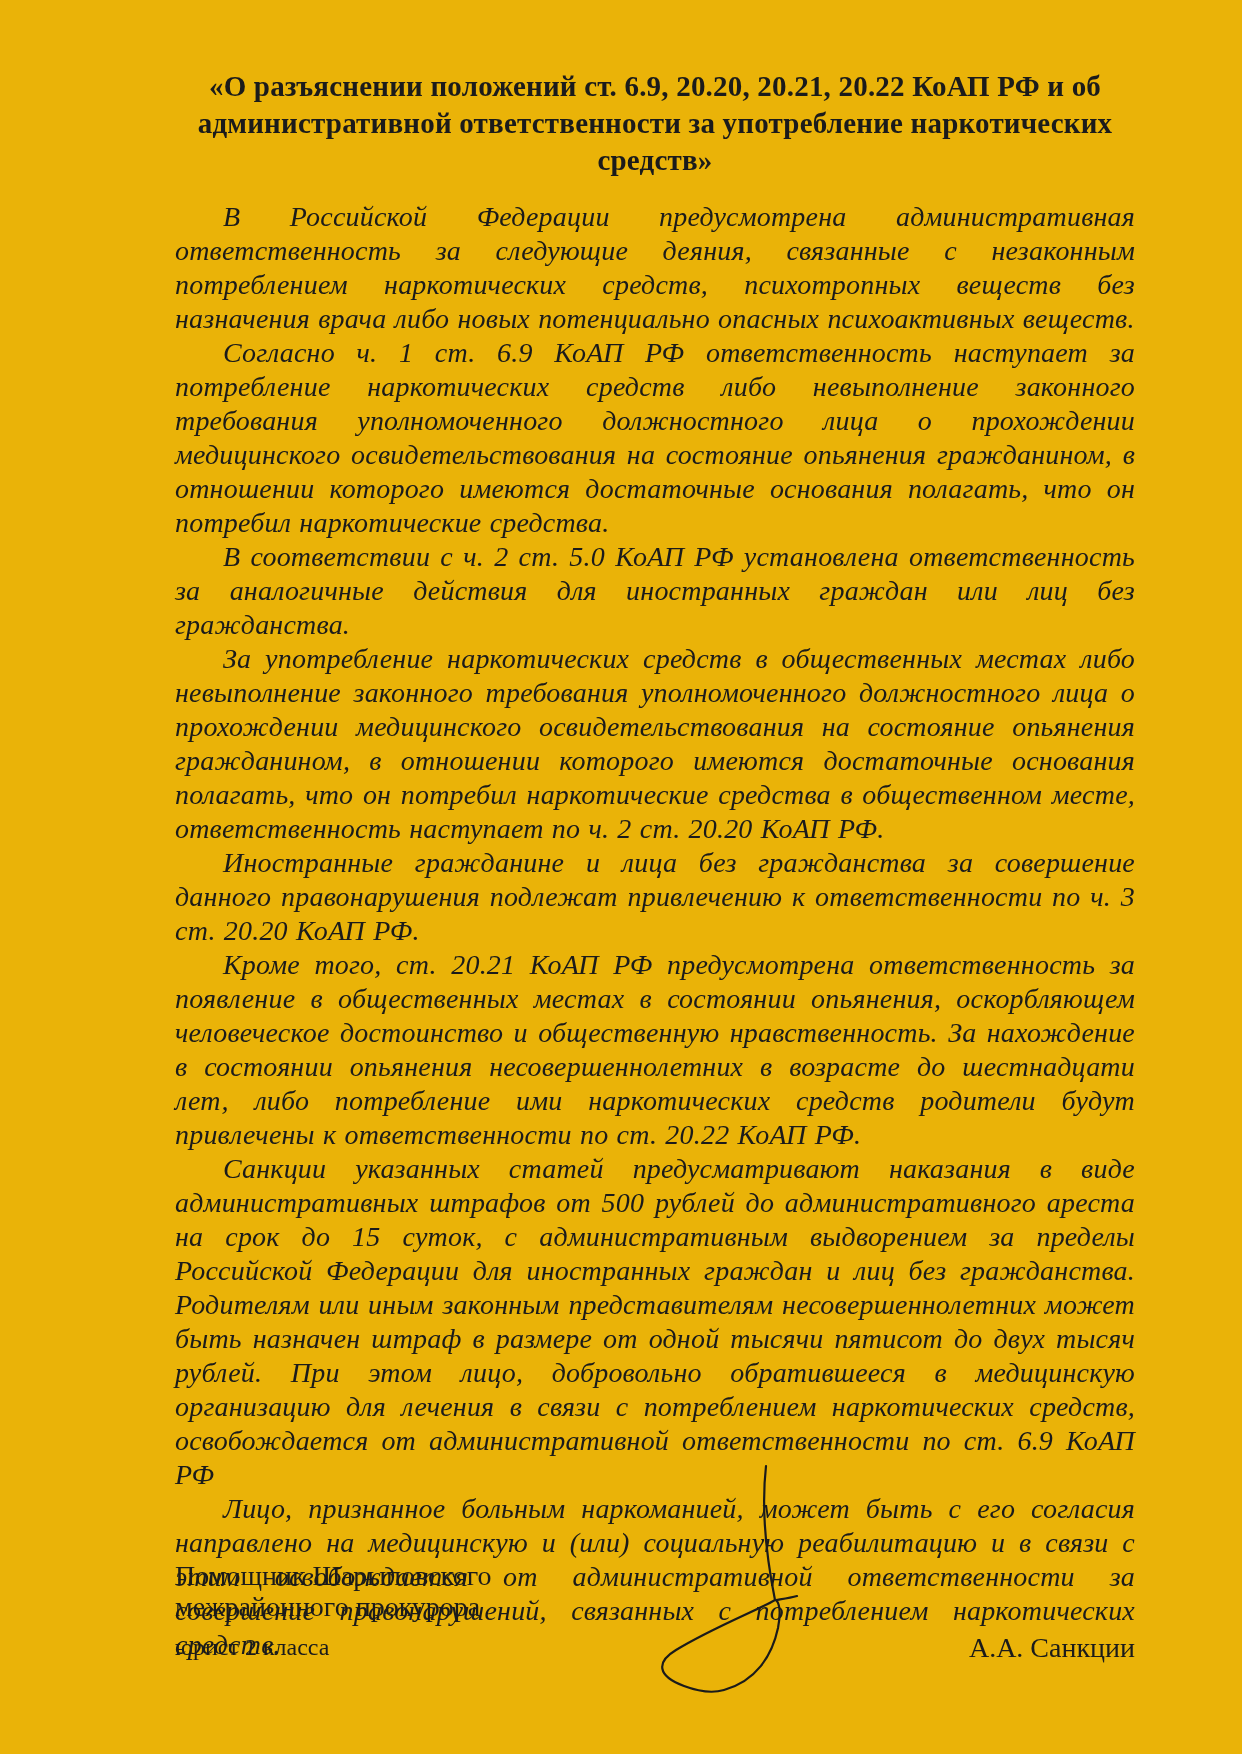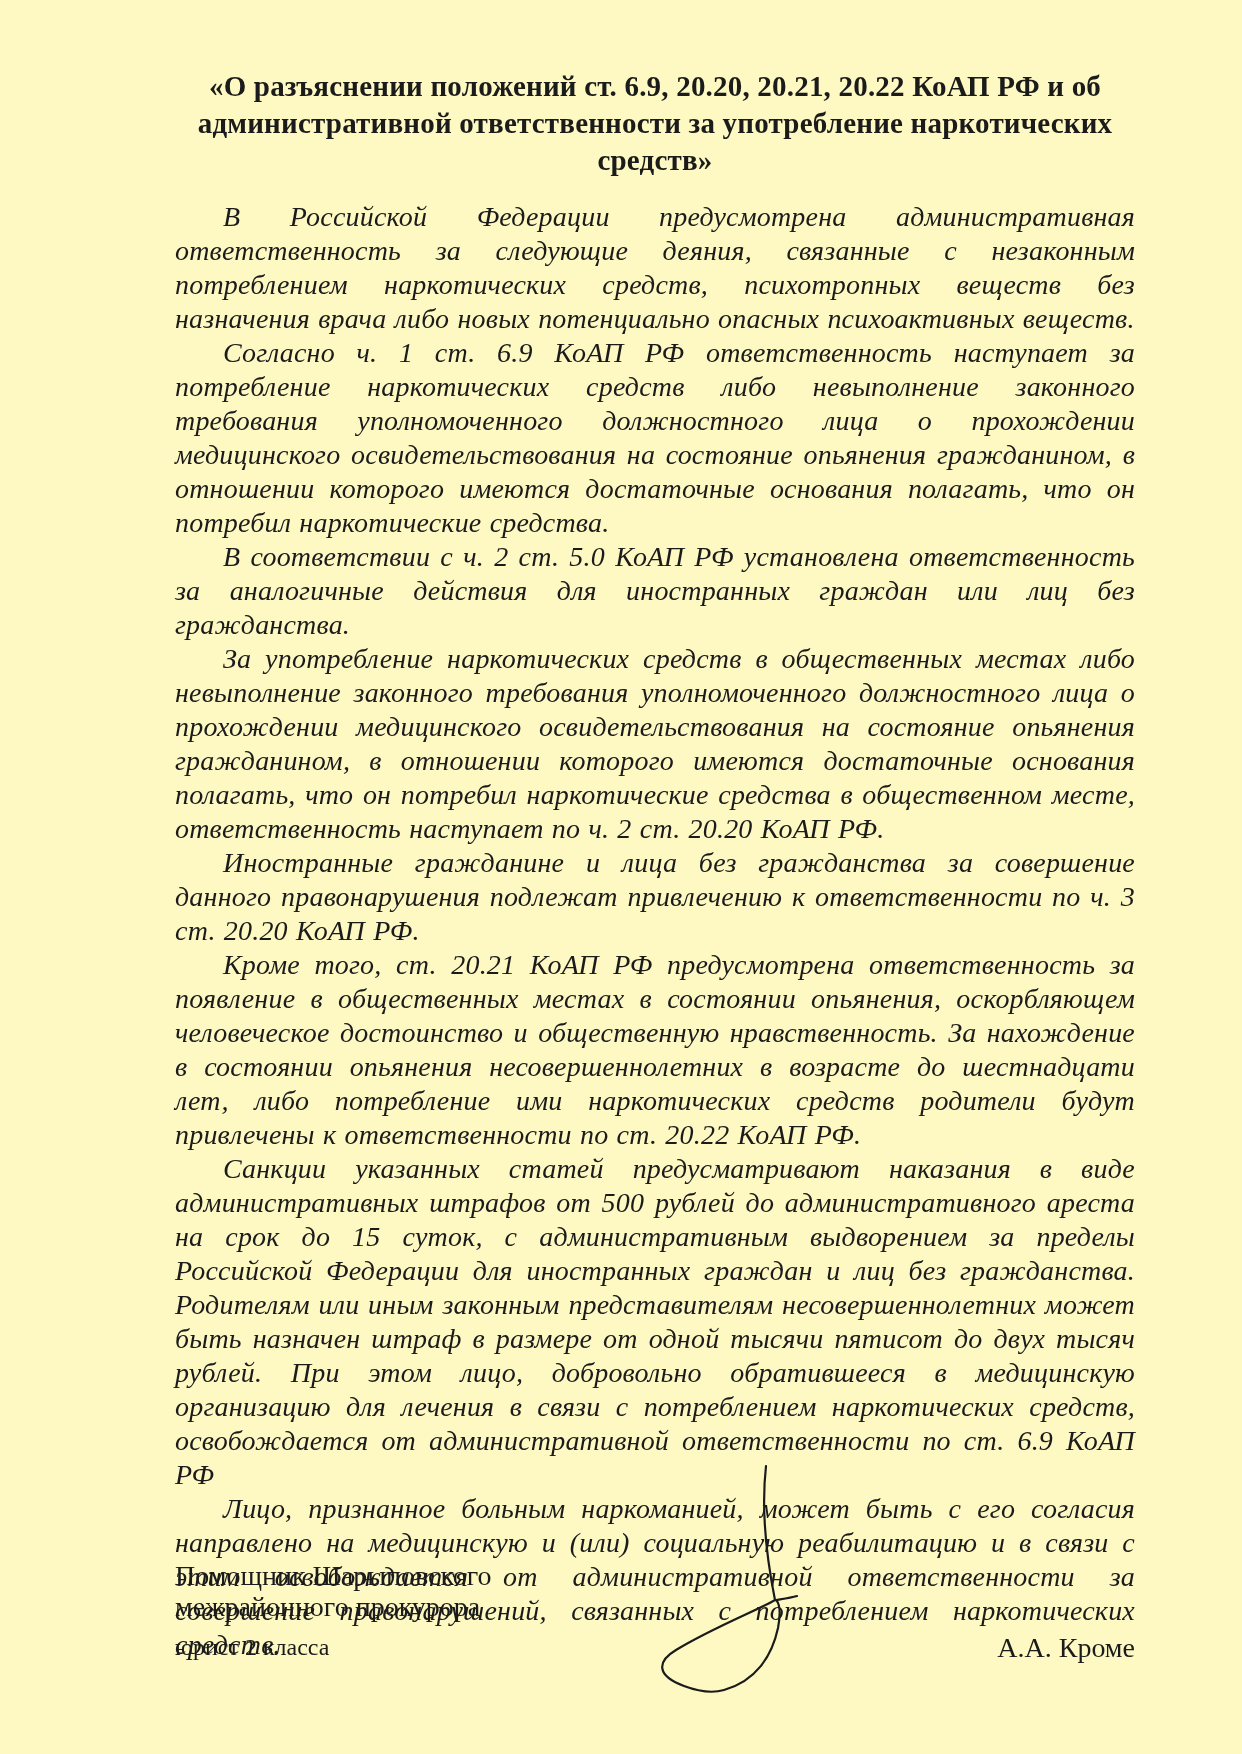--- a/index.html
+++ b/index.html
@@ -5,21 +5,21 @@
   html, body {
     margin: 0;
     padding: 0;
     background: #e8e8e8;
   }
   .page {
     position: relative;
     width: 1242px;
     height: 1754px;
     margin: 0 auto;
-    background: #fef9c3;
+    background: #eab308;
     color: #1b1b1b;
     font-family: "Liberation Serif", "DejaVu Serif", serif;
     overflow: hidden;
   }
   .doc-title {
     position: absolute;
     left: 175px;
     top: 68px;
     width: 960px;
     text-align: center;
@@ -95,21 +95,21 @@
     <p>Лицо, признанное больным наркоманией, может быть с его согласия направлено на медицинскую и (или) социальную реабилитацию и в связи с этим освобождается от административной ответственности за совершение правонарушений, связанных с потреблением наркотических средств.</p>
   </div>
 
   <div class="footer-position">
     <div>Помощник Шарыповского</div>
     <div>межрайонного прокурора</div>
   </div>
 
   <div class="footer-rank">юрист 2 класса</div>
 
-  <div class="footer-name">А.А. Кроме</div>
+  <div class="footer-name">А.А. Санкции</div>
 
   <svg class="signature-svg" viewBox="0 0 250 330" xmlns="http://www.w3.org/2000/svg">
     <path d="M 166 86
              C 161 130, 167 180, 175 220
              C 158 230, 112 248, 76 270
              C 56 282, 57 296, 84 306
              C 100 312, 114 313, 124 310
              C 156 301, 172 276, 178 248
              C 181 232, 180 224, 176 220
              C 182 219, 190 218, 197 216" fill="none" stroke="#1b1b1b" stroke-width="2.2" stroke-linecap="round" stroke-linejoin="round"></path>

